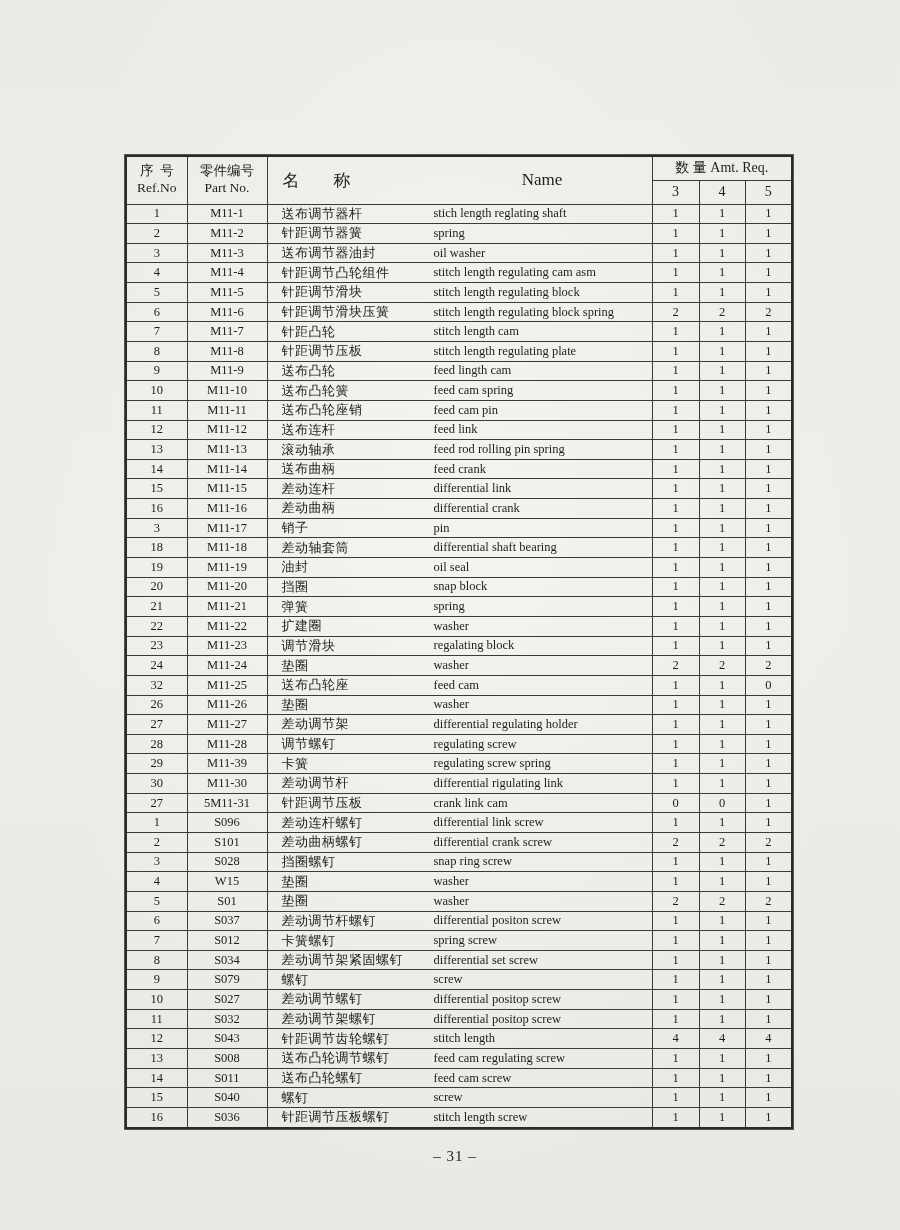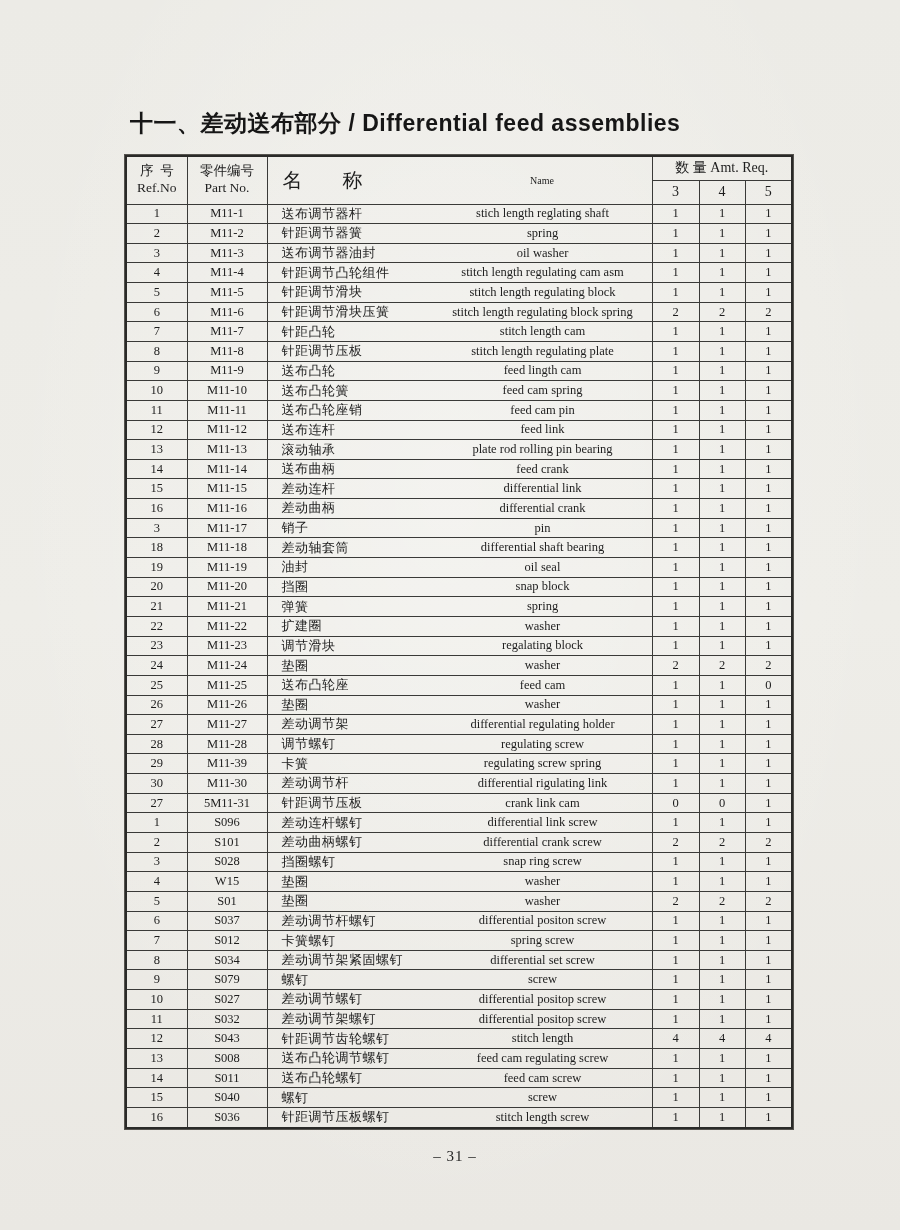--- a/index.html
+++ b/index.html
@@ -63,28 +63,28 @@
   .c-name-h {
     text-align: left;
   }
   .name-h-wrap {
     display: flex;
     align-items: center;
   }
   .name-cn-h {
     white-space: pre;
     padding-left: 15px;
-    font-size: 20px;
+    font-size: 17px;
     width: 150px;
     flex: 0 0 auto;
   }
   .name-en-h {
     flex: 1;
     text-align: center;
-    font-size: 10px;
+    font-size: 17px;
   }
   .qty-label-h { font-size: 14px; white-space: pre; margin-top: 19px; }
   tbody td { vertical-align: middle; }
   td.cell-ref, td.cell-part, td.cell-q {
     text-align: center;
     font-size: 12.5px;
   }
   td.cell-name { text-align: left; }
   .name-wrap {
     display: flex;
@@ -93,39 +93,37 @@
   .name-cn {
     flex: 0 0 auto;
     width: 152px;
     padding-left: 14px;
     font-size: 13px;
     letter-spacing: 0.5px;
   }
   .name-en {
     flex: 1;
     font-size: 12.5px;
-    text-align: center;
   }
   .footer {
     position: absolute;
     left: 0;
     top: 1148px;
     width: 910px;
     text-align: center;
     font-size: 15px;
     color: #222;
     letter-spacing: 1px;
   }
 </style>
 </head>
 <body>
 
 <div class="page">
 
-  <h1 class="title">十一、差动送布部分 / Differential feed assemblies</h1>
 
   <table class="parts">
     <colgroup>
       <col style="width:61px">
       <col style="width:80px">
       <col style="width:385px">
       <col style="width:47px">
       <col style="width:46px">
       <col style="width:47px">
     </colgroup>
@@ -309,21 +307,21 @@
           <td class="cell-q">1</td>
           <td class="cell-q">1</td>
           <td class="cell-q">1</td>
         </tr>
         <tr>
           <td class="cell-ref">13</td>
           <td class="cell-part">M11-13</td>
           <td class="cell-name">
             <div class="name-wrap">
               <span class="name-cn">滚动轴承</span>
-              <span class="name-en">plate rod rolling pin bearing</span>
+              <span class="name-en">feed rod rolling pin spring</span>
             </div>
           </td>
           <td class="cell-q">1</td>
           <td class="cell-q">1</td>
           <td class="cell-q">1</td>
         </tr>
         <tr>
           <td class="cell-ref">14</td>
           <td class="cell-part">M11-14</td>
           <td class="cell-name">
@@ -460,21 +458,21 @@
             <div class="name-wrap">
               <span class="name-cn">垫圈</span>
               <span class="name-en">washer</span>
             </div>
           </td>
           <td class="cell-q">2</td>
           <td class="cell-q">2</td>
           <td class="cell-q">2</td>
         </tr>
         <tr>
-          <td class="cell-ref">25</td>
+          <td class="cell-ref">32</td>
           <td class="cell-part">M11-25</td>
           <td class="cell-name">
             <div class="name-wrap">
               <span class="name-cn">送布凸轮座</span>
               <span class="name-en">feed cam</span>
             </div>
           </td>
           <td class="cell-q">1</td>
           <td class="cell-q">1</td>
           <td class="cell-q">0</td>

